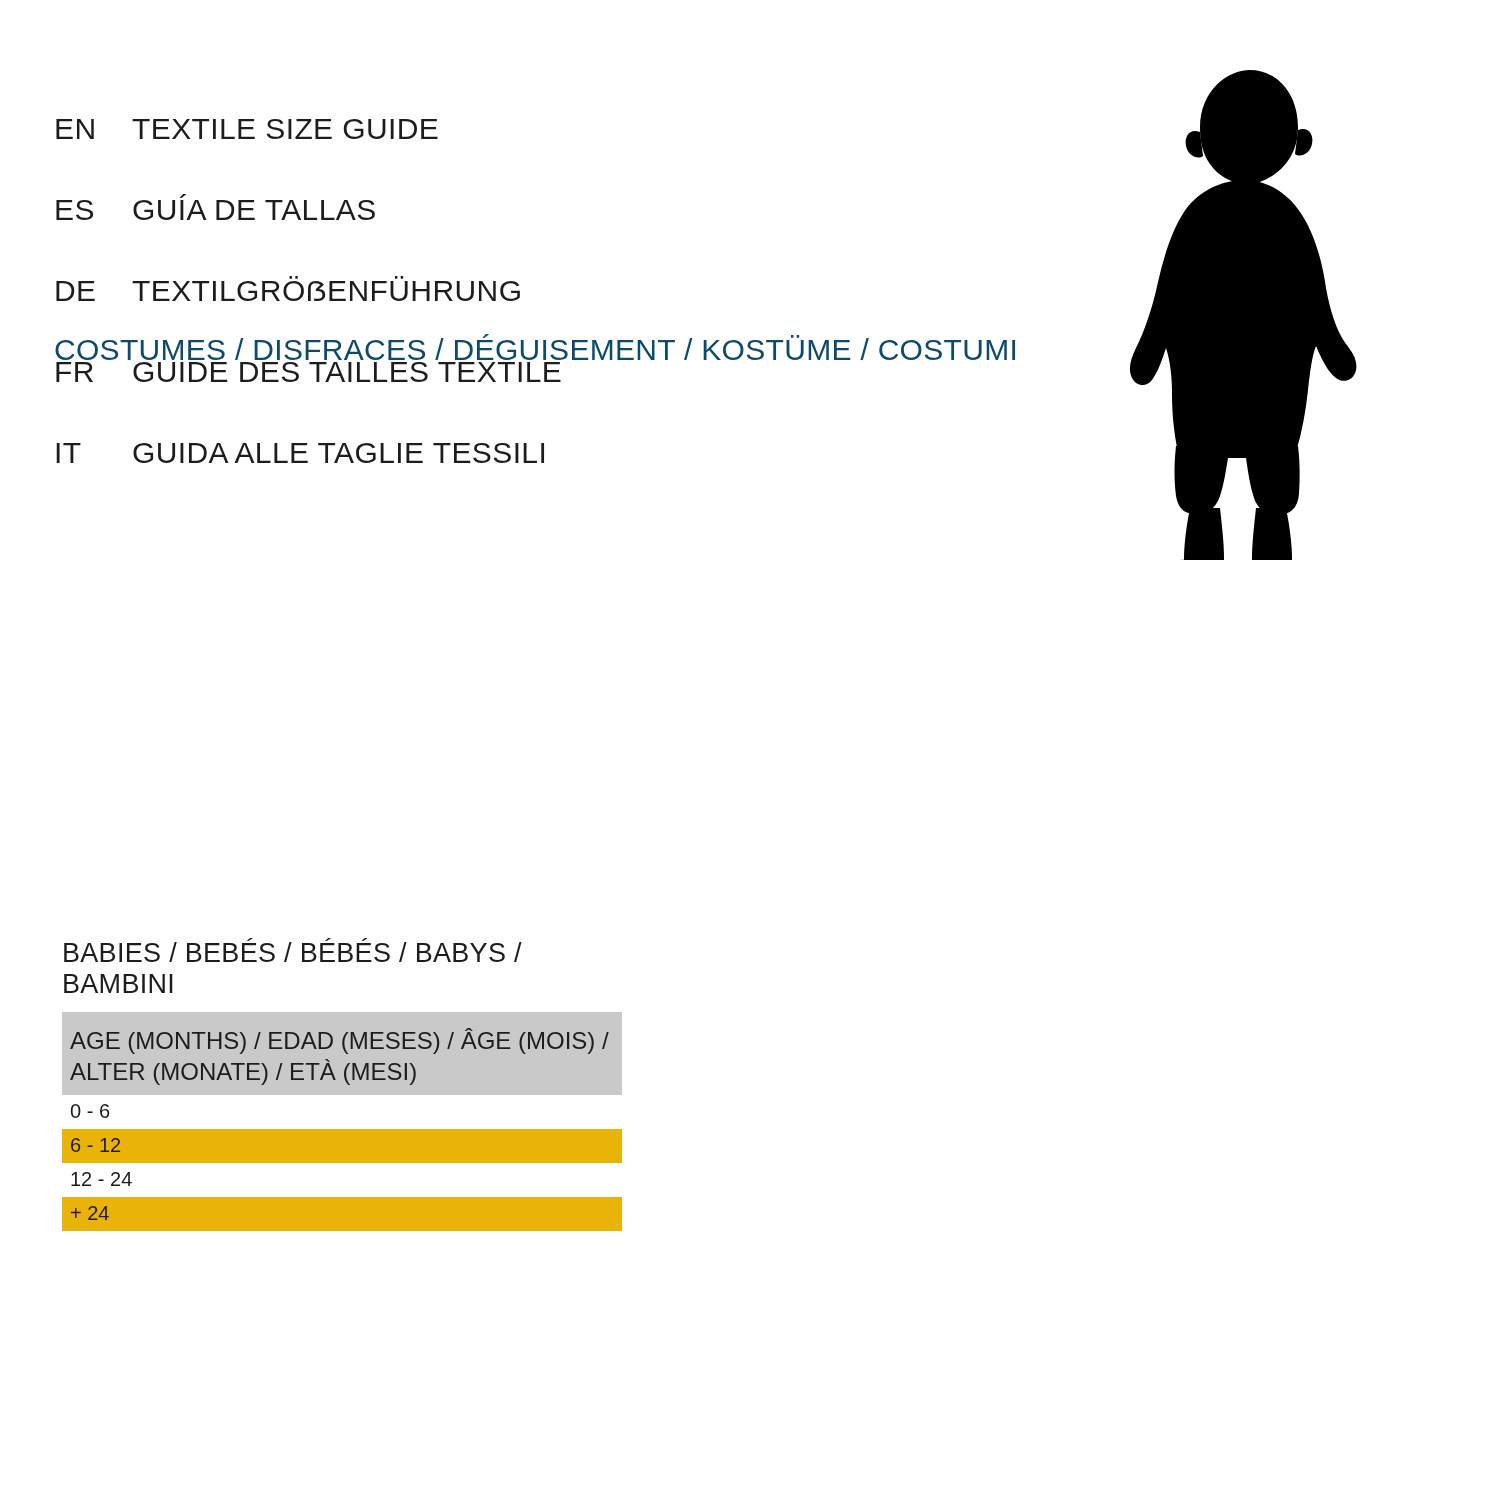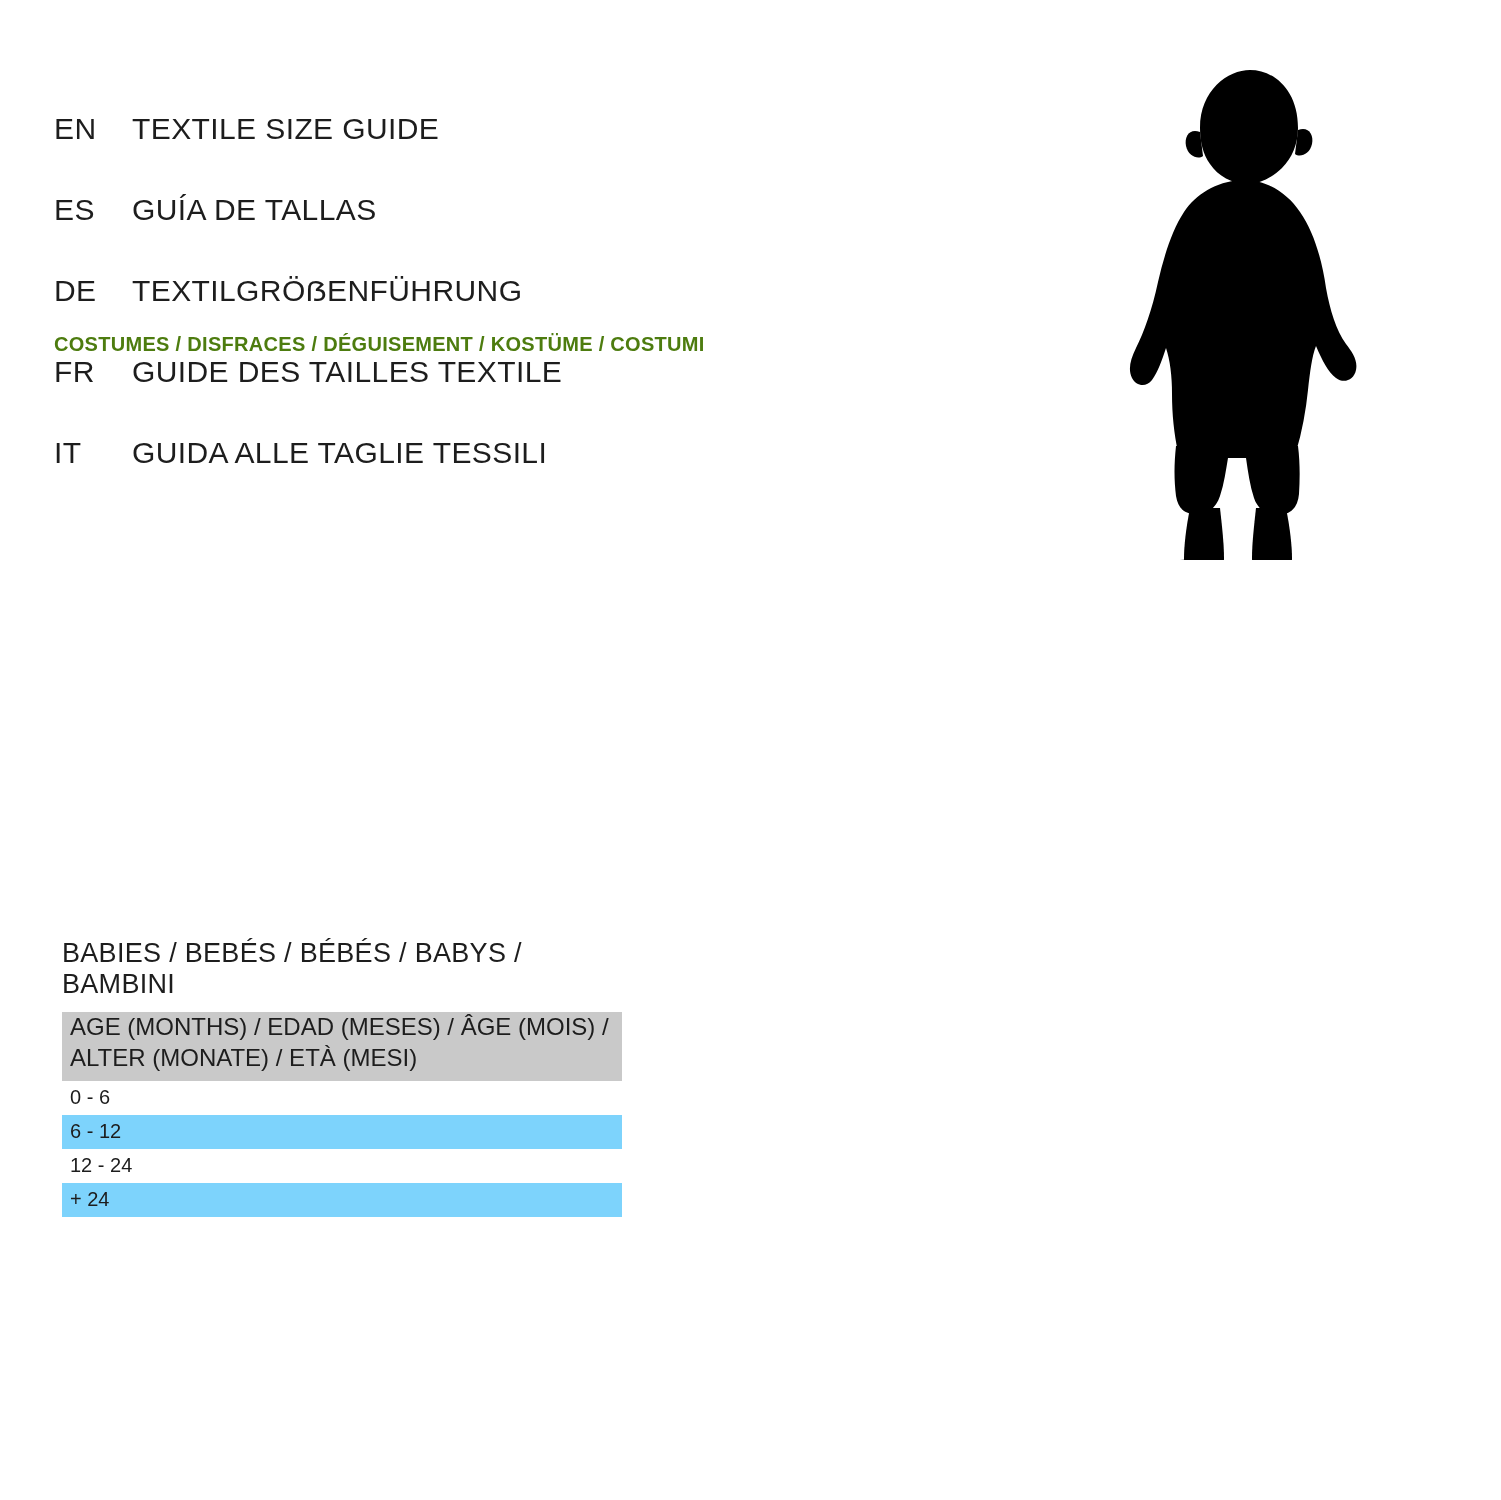--- a/index.html
+++ b/index.html
@@ -37,24 +37,24 @@
     flex: 0 0 78px;
   }
   .lang-text {
     flex: 1 1 auto;
   }
 
   .costumes-line {
     position: absolute;
     left: 54px;
     top: 333px;
-    font-size: 20px;
-    font-weight: bold;
+    font-size: 30px;
+    font-weight: normal;
     letter-spacing: 0.3px;
-    color: #4d7c0f;
+    color: #0c4a6e;
   }
 
   
   .silhouette {
     position: absolute;
     left: 1100px;
     top: 60px;
     width: 290px;
     height: 500px;
   }
@@ -81,31 +81,31 @@
     border-collapse: collapse;
     width: 560px;
     table-layout: fixed;
   }
   .size-table th {
     background: #c9c9c9;
     text-align: left;
     font-weight: normal;
     font-size: 24px;
     line-height: 1.28;
-    padding: 0 8px 8px 8px;
+    padding: 14px 8px 8px 8px;
     color: #1d1d1d;
   }
   .size-table td {
     font-size: 20px;
     padding: 5px 8px 6px 8px;
     color: #1d1d1d;
     background: #ffffff;
   }
   .size-table tr.alt td {
-    background: #7dd3fc;
+    background: #eab308;
   }
 </style>
 </head>
 <body>
 
 <div class="lang-block">
   <div class="lang-row">
     <span class="lang-code">EN</span>
     <span class="lang-text">TEXTILE SIZE GUIDE</span>
   </div>

